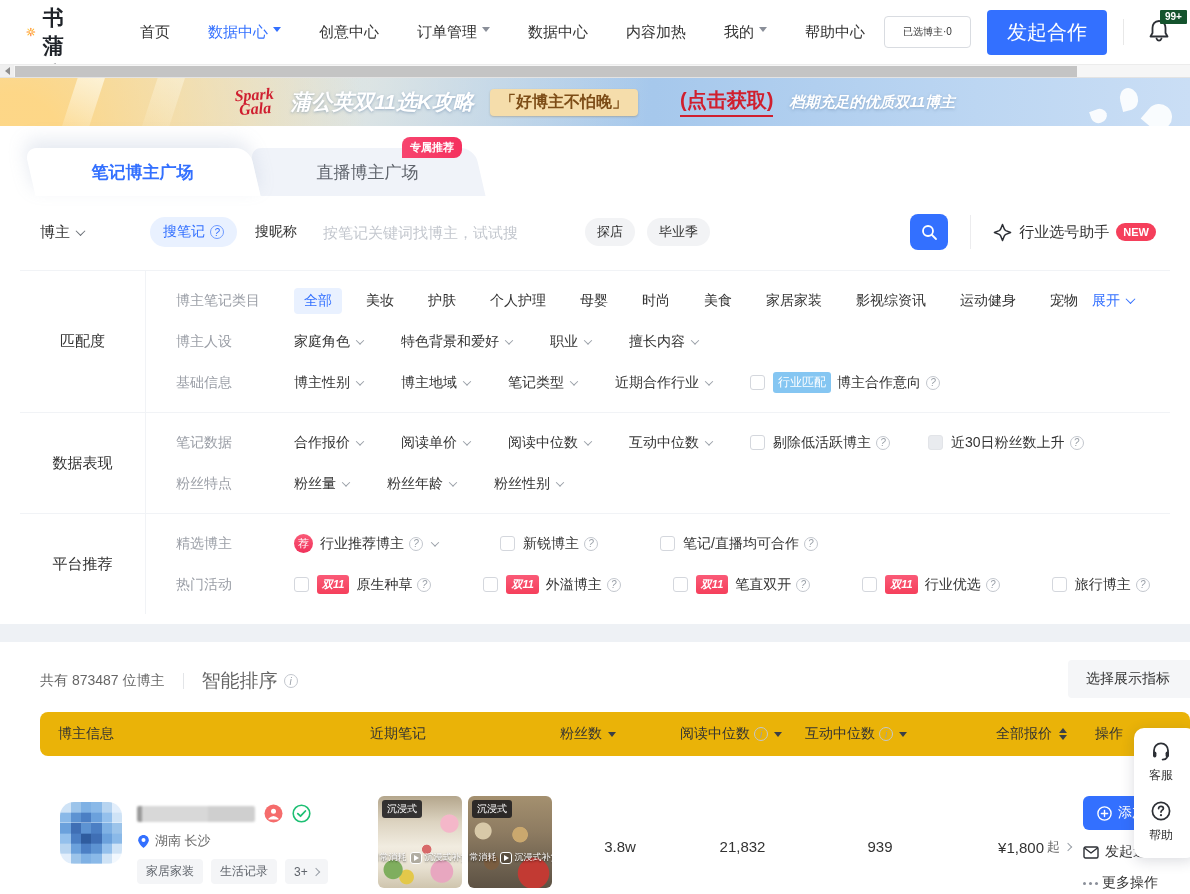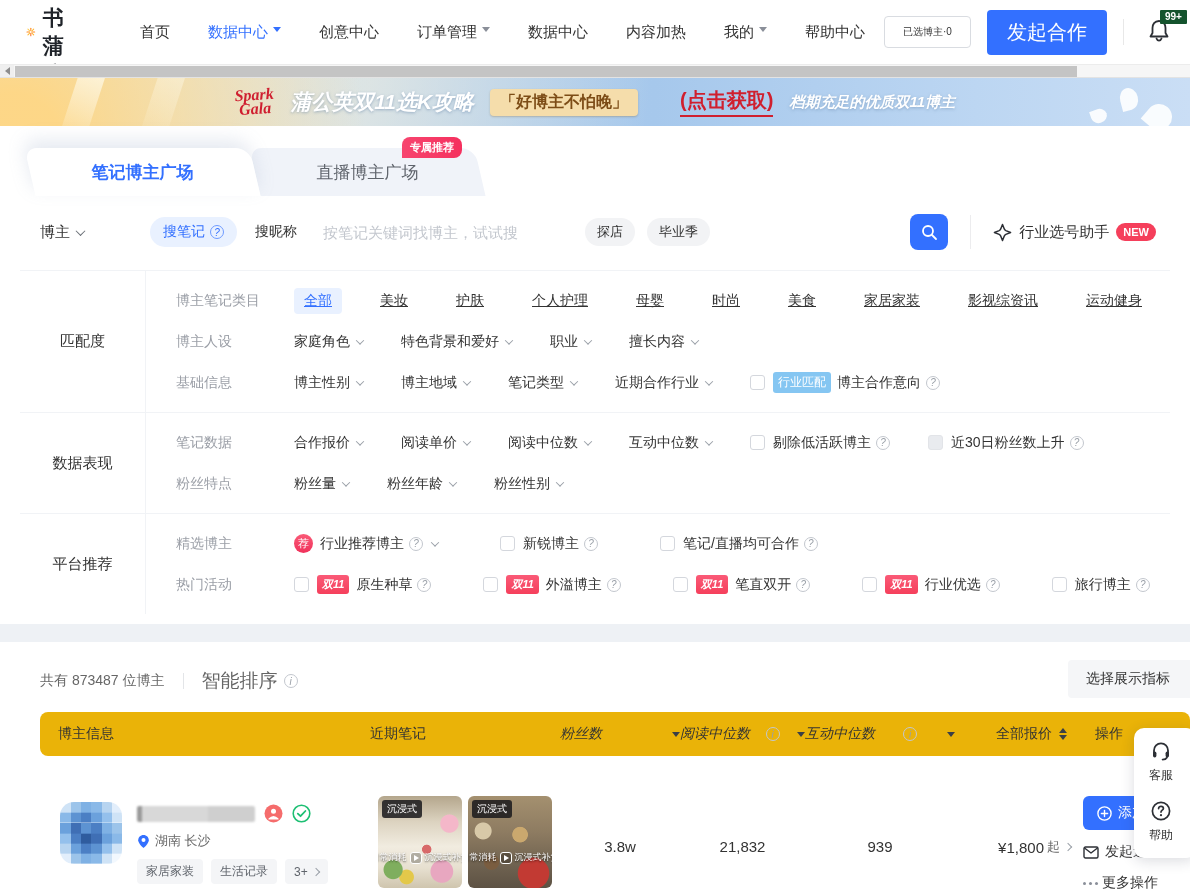--- a/index.html
+++ b/index.html
@@ -74,21 +74,21 @@
   
   .filters { margin:6px 20px 0 20px; border-top:1px solid #f1f3f6; }
   .fgroup { display:flex; }
   .fgroup + .fgroup { border-top:1px solid #f1f3f6; }
   .glabel { width:126px; flex:none; display:flex; align-items:center; justify-content:center; font-size:15px; color:#333; border-right:1px solid #f1f3f6; }
   .grows { flex:1; padding:9px 0 9px 30px; }
   .frow { display:flex; align-items:center; min-height:41px; font-size:14px; position:relative; padding-right:36px; }
   .fcaption { width:118px; flex:none; color:#9a9ea6; }
   .fitem { display:flex; align-items:center; color:#333; margin-right:30px; cursor:pointer; white-space:nowrap; }
   .fitem.gap-lg { margin-right:38px; }
-  .cat { padding:4px 10px; border-radius:4px; cursor:pointer; margin-right:28px; white-space:nowrap;text-decoration:underline; }
+  .cat { padding:4px 10px; border-radius:4px; cursor:pointer; margin-right:14px; white-space:nowrap; }
   .cat.selected { background:#e9f1ff; color:#3370ff; }
   .expand { position:absolute; right:36px; color:#3370ff; display:flex; align-items:center; cursor:pointer; }
   .cb { width:15px; height:15px; border:1px solid #d4d7dd; border-radius:3px; background:#fff; margin-right:8px; flex:none; cursor:pointer; }
   .cb.gray { background:#e9ebef; border-color:#e2e4e8; }
   .badge-lblue { background:#85c6f2; color:#fff; font-size:12px; border-radius:3px; padding:2px 5px; margin-right:6px; }
   .badge-d11 { background:linear-gradient(180deg,#fa5a77,#f53f5b); color:#fff; font-size:11px; font-weight:bold; border-radius:3px; padding:2px 5px; margin-right:7px; font-style:italic; }
   .badge-rec { width:19px; height:19px; border-radius:50%; background:linear-gradient(180deg,#fa5a77,#f0315b); color:#fff; font-size:11px; display:flex; align-items:center; justify-content:center; margin-right:7px; flex:none; }
   .fitem .qm { margin-left:5px; }
   
   .band { height:18px; background:#eef1f5; margin-top:10px; }
@@ -99,21 +99,21 @@
   .sort { font-size:19px; color:#666; display:flex; align-items:center; gap:6px; cursor:pointer; }
   .im { display:inline-flex; align-items:center; justify-content:center; width:14px; height:14px; border:1px solid #c3c7ce; border-radius:50%; font-size:10px; color:#9aa0a8; font-style:italic; flex:none; }
   .im::after { content:"i"; }
   .metrics-btn { position:absolute; right:0; top:18px; background:#f5f6f8; border:none; border-radius:4px 0 0 4px; padding:10px 20px 10px 18px; font-size:14px; color:#333; cursor:pointer; }
   
   .btable { margin:14px 0 0 40px; width:1150px; }
   .tgrid { display:grid; grid-template-columns:330px 190px 120px 125px 150px 140px 1fr; }
   .thead { background:#eab308; border-radius:8px; height:44px; align-items:center; font-size:14px; color:#333; }
   .th { display:flex; align-items:center; gap:4px; }
   .th.c1 { padding-left:18px; }
-  .th.center { justify-content:space-between;font-style:italic; }
+  .th.center { justify-content:flex-start; }
   .th.right { justify-content:flex-end; padding-right:28px; }
   .sort-caret { width:0; height:0; border:4px solid transparent; border-top:5px solid #3a3f46; margin-left:2px; margin-top:4px; }
   .updown { display:flex; flex-direction:column; gap:2px; margin-left:3px; }
   .updown i { display:block; width:0; height:0; border:4px solid transparent; }
   .updown .u { border-bottom:5px solid #3a3f46; }
   .updown .d { border-top:5px solid #3a3f46; }
   .trow { align-items:start; height:132px; }
   .cell-blogger { display:flex; padding-left:20px; gap:15px; margin-top:46px; }
   .avatar { width:62px; height:62px; border-radius:14px; flex:none; overflow:hidden; cursor:pointer;
     background-image:

